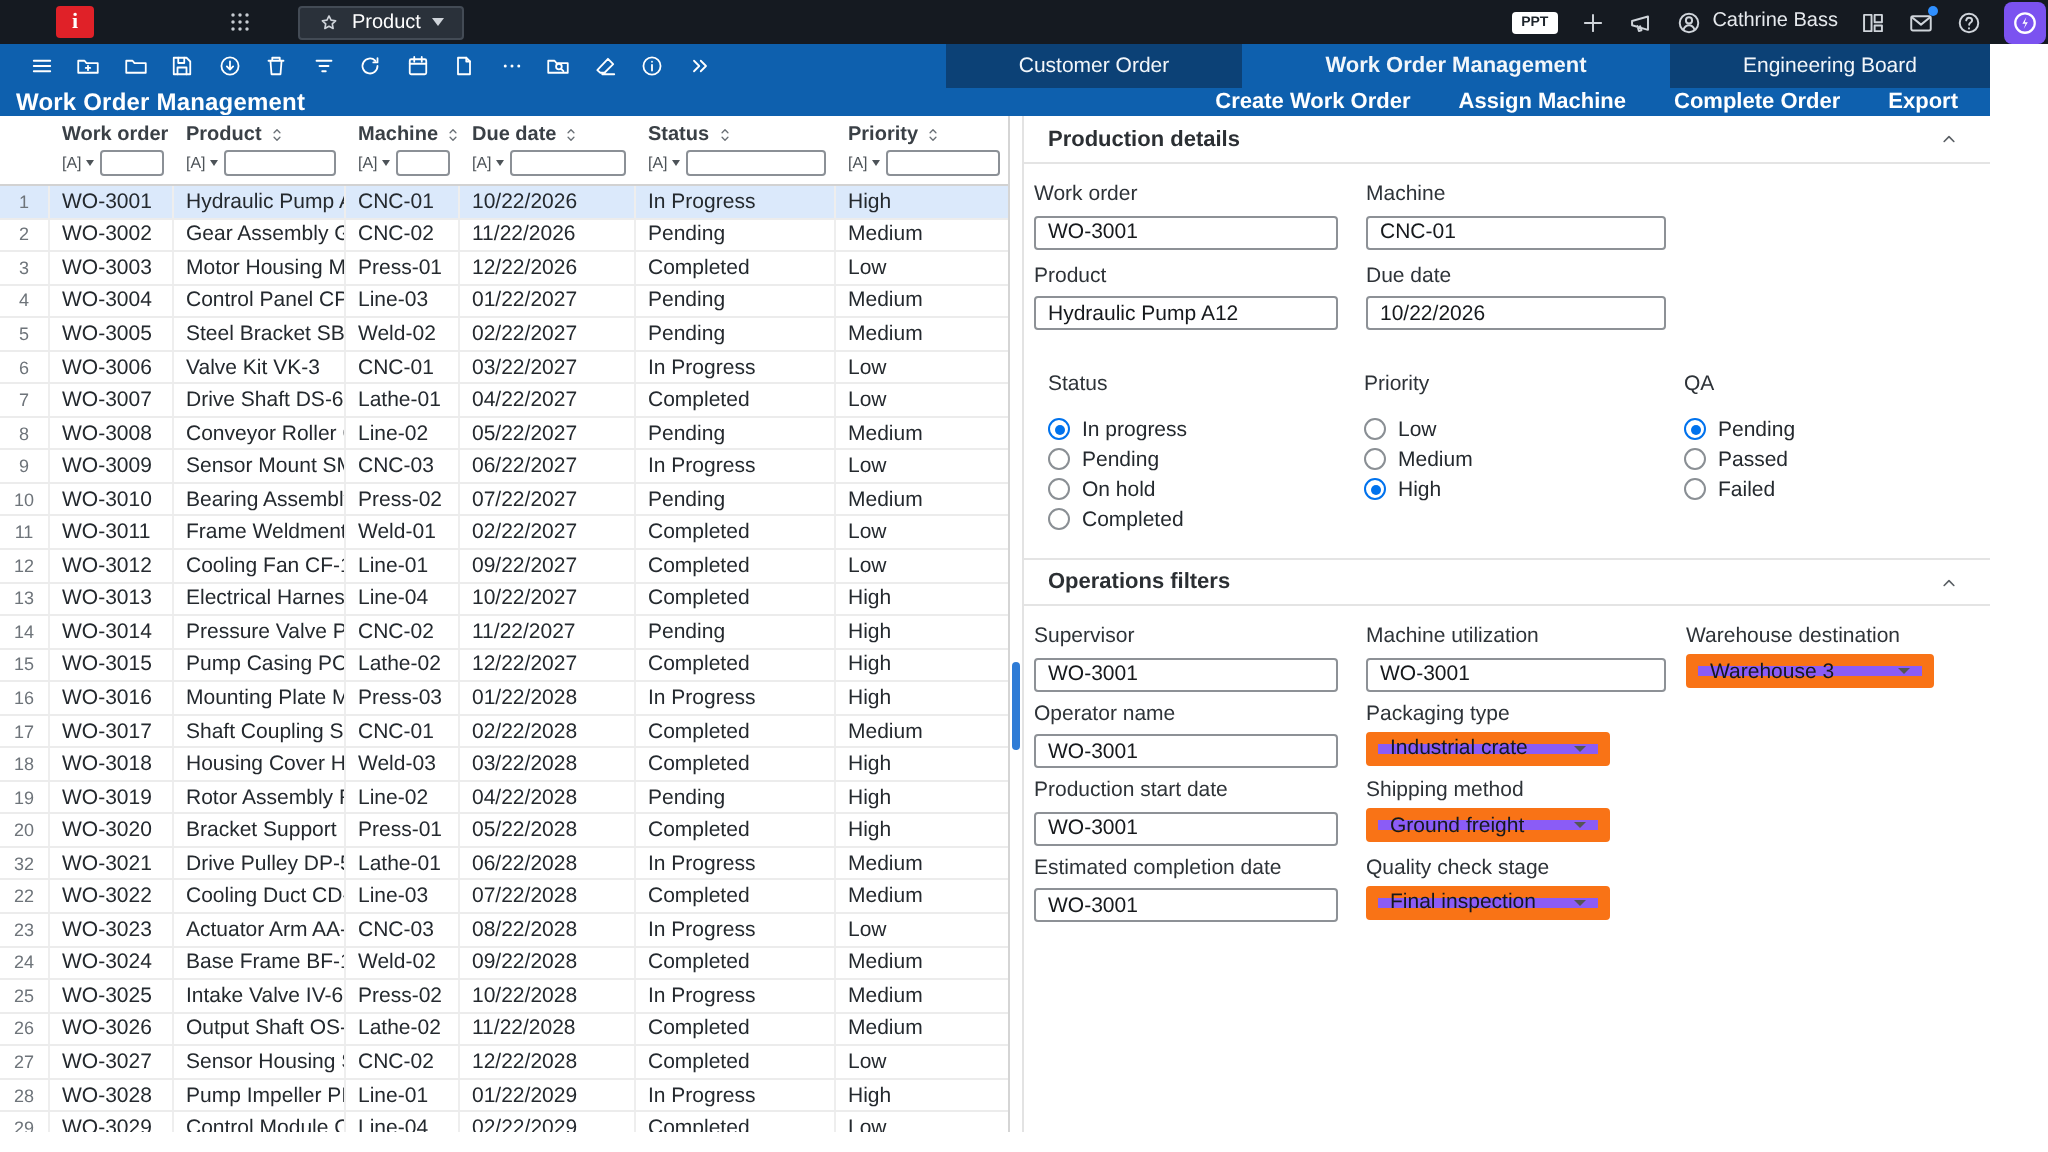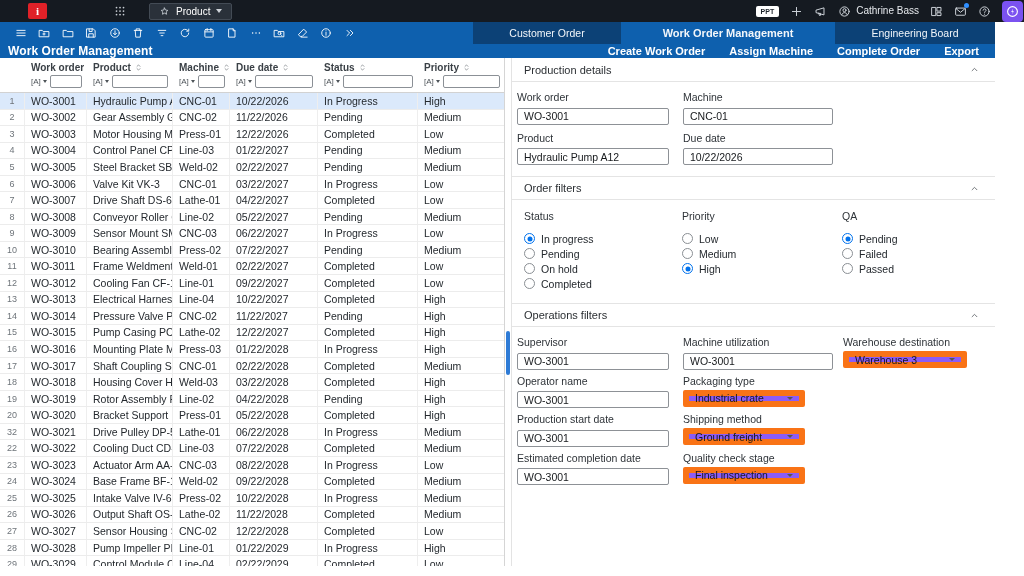--- a/index.html
+++ b/index.html
@@ -65,21 +65,21 @@
   .fbadge .caret{width:0;height:0;border-left:2.5px solid transparent;border-right:2.5px solid transparent;border-top:3px solid #4d5358;}
   .fcell input{flex:1;min-width:0;height:13px;border:1px solid #8b9096;border-radius:2px;background:#fff;padding:0 2px;font-size:9px;font-family:inherit;}
   .trow{height:16.55px;border-bottom:1px solid #ececec;align-items:center;font-size:10.5px;color:#24292e;cursor:pointer;}
   .trow>div{padding-left:6px;overflow:hidden;white-space:nowrap;border-right:1px solid #eeeeee;height:100%;display:flex;align-items:center;}
   .trow .rownum{color:#6e747a;font-size:9px;padding-left:0;justify-content:center;}
   .trow.selected{background:#dbe9fb;}
 
   
   .section-h{height:24px;display:flex;align-items:center;justify-content:space-between;
     padding:0 15px 0 12px;border-top:1px solid #e4e4e4;border-bottom:1px solid #e4e4e4;
-    font-size:11px;color:#2b2f33;cursor:pointer;background:#fff;}
+    font-size:11px;color:#2b2f33;cursor:pointer;background:#fff;font-weight:bold;}
   .section-h:first-child{border-top:none;}
   .section-h .icon{width:11px;height:11px;color:#5a5f64;}
   .fields{display:grid;grid-template-columns:166px 160px 1fr;padding:9px 0 4px 5px;}
   .field{margin-bottom:7px;}
   .ops .field{margin-bottom:5px;}
   .flabel{font-size:10.5px;color:#2e3338;margin-bottom:3px;}
   .field input{width:150px;height:17px;border:1px solid #8d9196;border-radius:2px;padding:0 6px;font-size:10.5px;color:#16191c;font-family:inherit;background:#fff;}
   .field.c1 input{width:152px;}
   .selectbox{width:122px;height:17px;border:6px solid #f97316;border-radius:2px;padding:0 6px;font-size:10.5px;color:#16191c;
     display:flex;align-items:center;justify-content:space-between;background:#8b5cf6;cursor:pointer;}
@@ -685,28 +685,20 @@
               </svg>
             </span>
         </div>
         <div class="fields" id="prod-fields">
             <div class="field c1" style="grid-column: 1;"><div class="flabel">Work order</div><input type="text" value="WO-3001" style=""></div>
             <div class="field c2" style="grid-column: 2;"><div class="flabel">Machine</div><input type="text" value="CNC-01" style=""></div>
             <div class="field c1" style="grid-column: 1;"><div class="flabel">Product</div><input type="text" value="Hydraulic Pump A12" style=""></div>
             <div class="field c2" style="grid-column: 2;"><div class="flabel">Due date</div><input type="text" value="10/22/2026" style=""></div>
           </div>
 
-        <div class="section-h">
-          <span>Order filters</span>
-          <span class="icon">
-              <svg viewBox="0 0 16 16" fill="none" stroke="currentColor" stroke-width="1.2" stroke-linecap="round" stroke-linejoin="round">
-                <path d="M4.5 9.8L8 6.3l3.5 3.5"></path>
-              </svg>
-            </span>
-        </div>
         <div class="radio-grid" id="radio-grid">
             <div>
               <div class="rg-label">Status</div>
               <label class="opt">
                 <span class="radio checked"></span>
                 <span>In progress</span>
               </label>
               <label class="opt">
                 <span class="radio"></span>
                 <span>Pending</span>
@@ -736,25 +728,25 @@
               </label>
             </div>
             <div>
               <div class="rg-label">QA</div>
               <label class="opt">
                 <span class="radio checked"></span>
                 <span>Pending</span>
               </label>
               <label class="opt">
                 <span class="radio"></span>
+                <span>Passed</span>
+              </label>
+              <label class="opt">
+                <span class="radio"></span>
                 <span>Failed</span>
-              </label>
-              <label class="opt">
-                <span class="radio"></span>
-                <span>Passed</span>
               </label>
             </div>
           </div>
 
         <div class="section-h">
           <span>Operations filters</span>
           <span class="icon">
               <svg viewBox="0 0 16 16" fill="none" stroke="currentColor" stroke-width="1.2" stroke-linecap="round" stroke-linejoin="round">
                 <path d="M4.5 9.8L8 6.3l3.5 3.5"></path>
               </svg>

